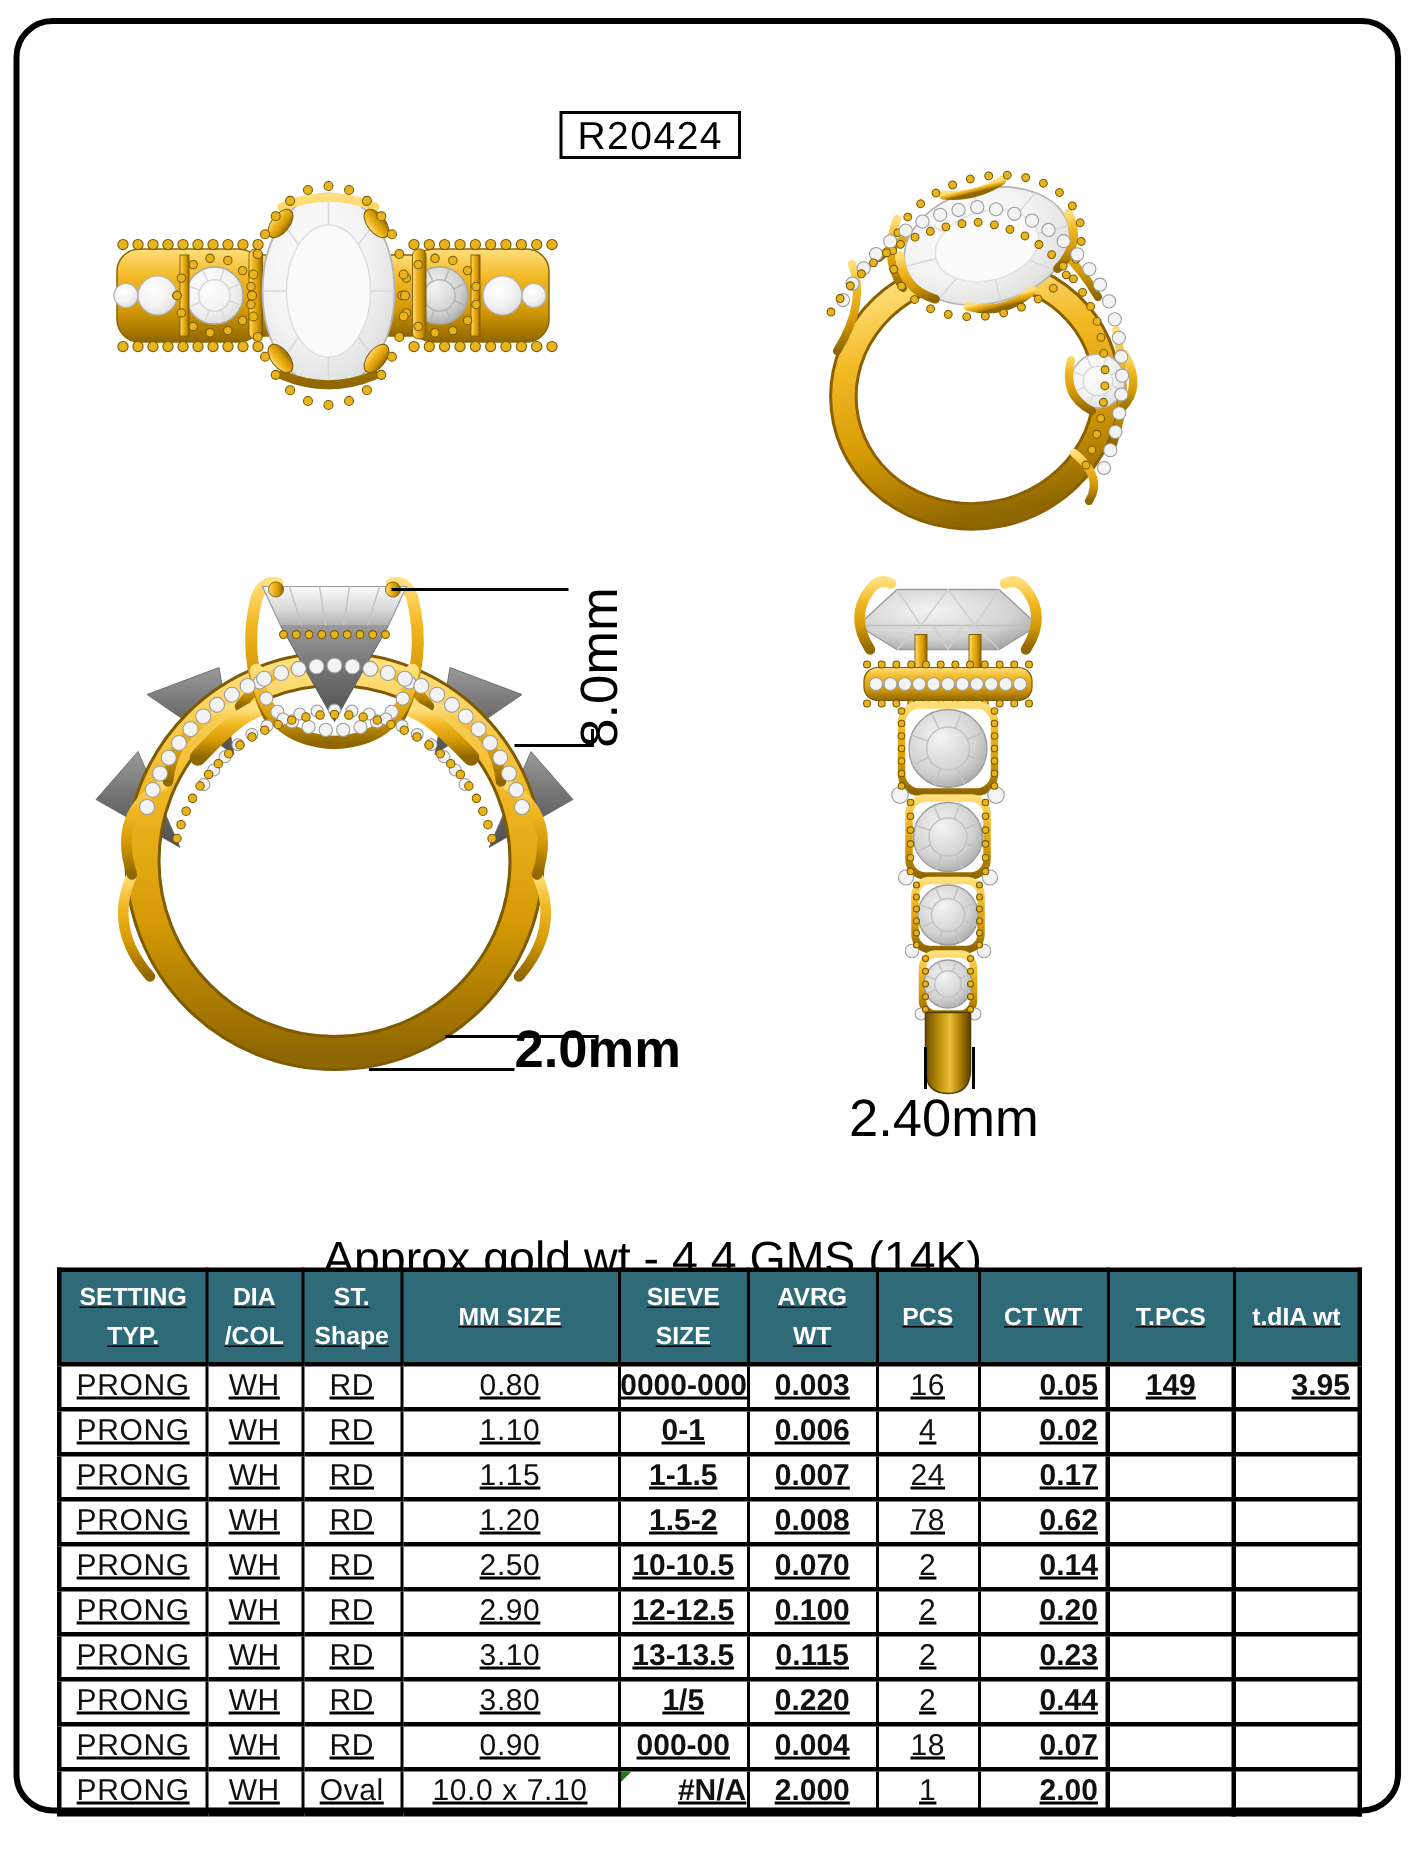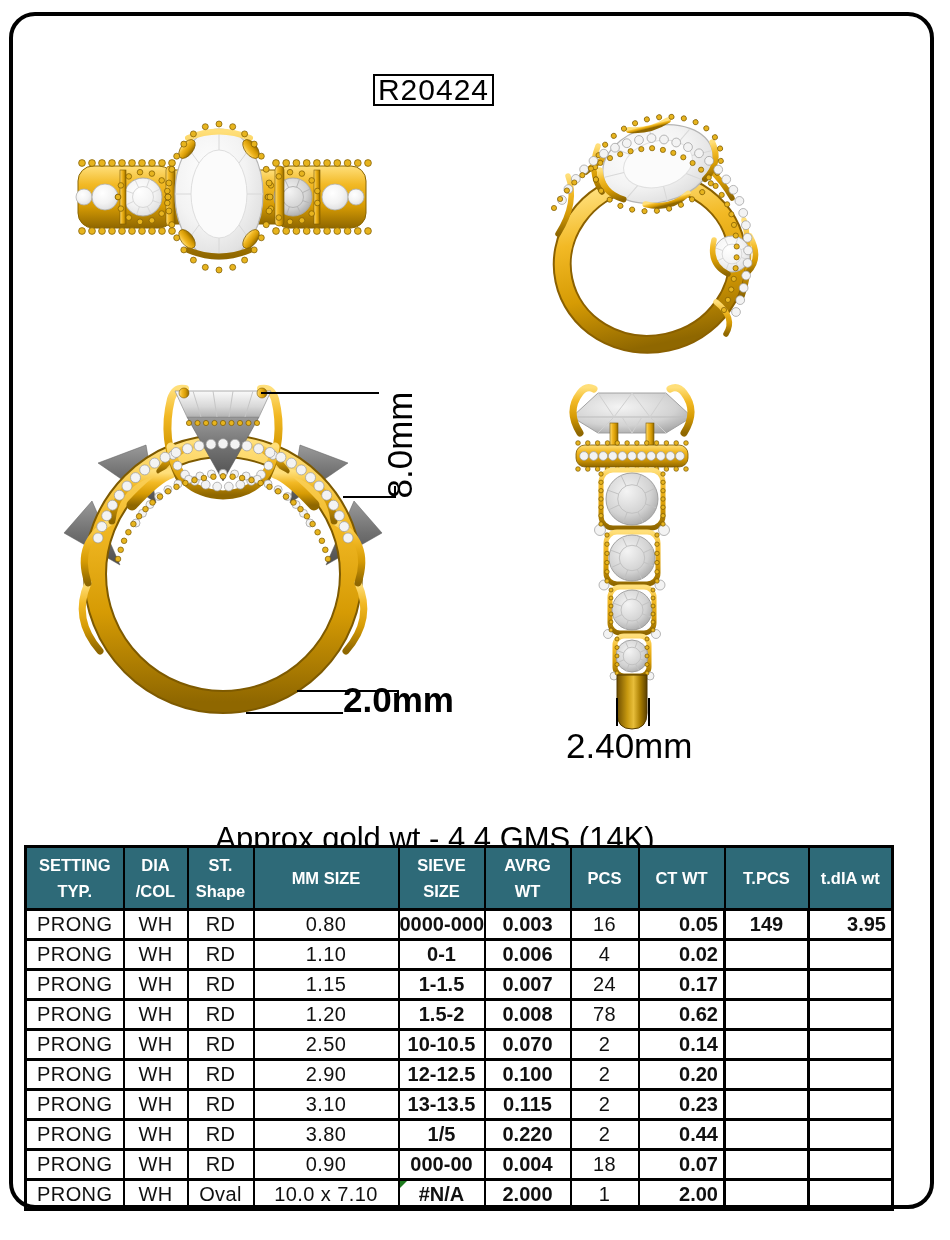--- a/index.html
+++ b/index.html
@@ -1,41 +1,41 @@
 <!DOCTYPE html>
 <html style="--teal: #2E6A78;"><head>
 <meta charset="utf-8">
 <style>
   html,body{margin:0;padding:0;}
   body{width:950px;height:1240px;background:#fff;position:relative;overflow:hidden;
        font-family:"Liberation Sans",sans-serif;color:#000;}
   .abs{position:absolute;}
   #page-frame{left:9px;top:12px;width:917px;height:1189px;border:4px solid #000;border-radius:26px;}
   #ref-box{left:373px;top:74px;width:117px;height:28px;border:2px solid #000;
-           display:flex;align-items:center;justify-content:center;font-size:30px;letter-spacing:1px;}
+           display:flex;align-items:center;justify-content:center;font-size:26px;letter-spacing:1px;}
   #gold-note{left:140px;top:789px;width:590px;text-align:center;font-size:31px;
              text-decoration:underline;text-underline-offset:5px;margin-top:32px;}
   .dim-label{font-size:35px;white-space:nowrap;}
   #dim-head{left:380px;top:506px;width:122px;text-align:center;transform:rotate(-90deg);transform-origin:0 0;}
   #dim-band{left:343px;top:680px;font-weight:bold;}
   #dim-shank{left:566px;top:726px;}
   .hline,.vline{background:#000;}
   
-  #spec{left:24px;top:845px;width:867px;border-collapse:collapse;table-layout:fixed;
-        border:3px solid #000;}
+  #spec{left:38px;top:845px;width:867px;border-collapse:collapse;table-layout:fixed;
+        border:3px solid #000;text-decoration:underline;}
   #spec th{background:var(--teal,#2E6A78);color:#fff;font-weight:bold;font-size:16.5px;
            line-height:1.6;border:2px solid #000;border-bottom:3px solid #000;height:60px;padding:0;text-align:center;}
   #spec td{height:27px;padding:0 3px;font-size:20px;letter-spacing:.4px;text-align:center;
            border:2px solid #000;border-top:3px solid #000;border-bottom:3px solid #000;
            overflow:hidden;white-space:nowrap;color:#111;}
   #spec td.b{font-weight:bold;letter-spacing:0;}
   #spec td.r{text-align:right;padding-right:5px;margin-left:44px;}
   #spec td.lite{border:3px solid #000000;}
   #spec td.clip{padding:0;}
-  #spec td.err{position:relative;}
+  #spec td.err{position:relative;text-align:right;}
   #spec td.err::before{content:"";position:absolute;left:0;top:0;width:0;height:0;
            border-top:7px solid #1e7a1e;border-right:7px solid transparent;}
   svg{position:absolute;overflow:visible;}
 </style>
 </head>
 <body>
 
 <svg width="0" height="0">
 <defs>
   <linearGradient id="gold" x1="0" y1="0" x2="0" y2="1">

